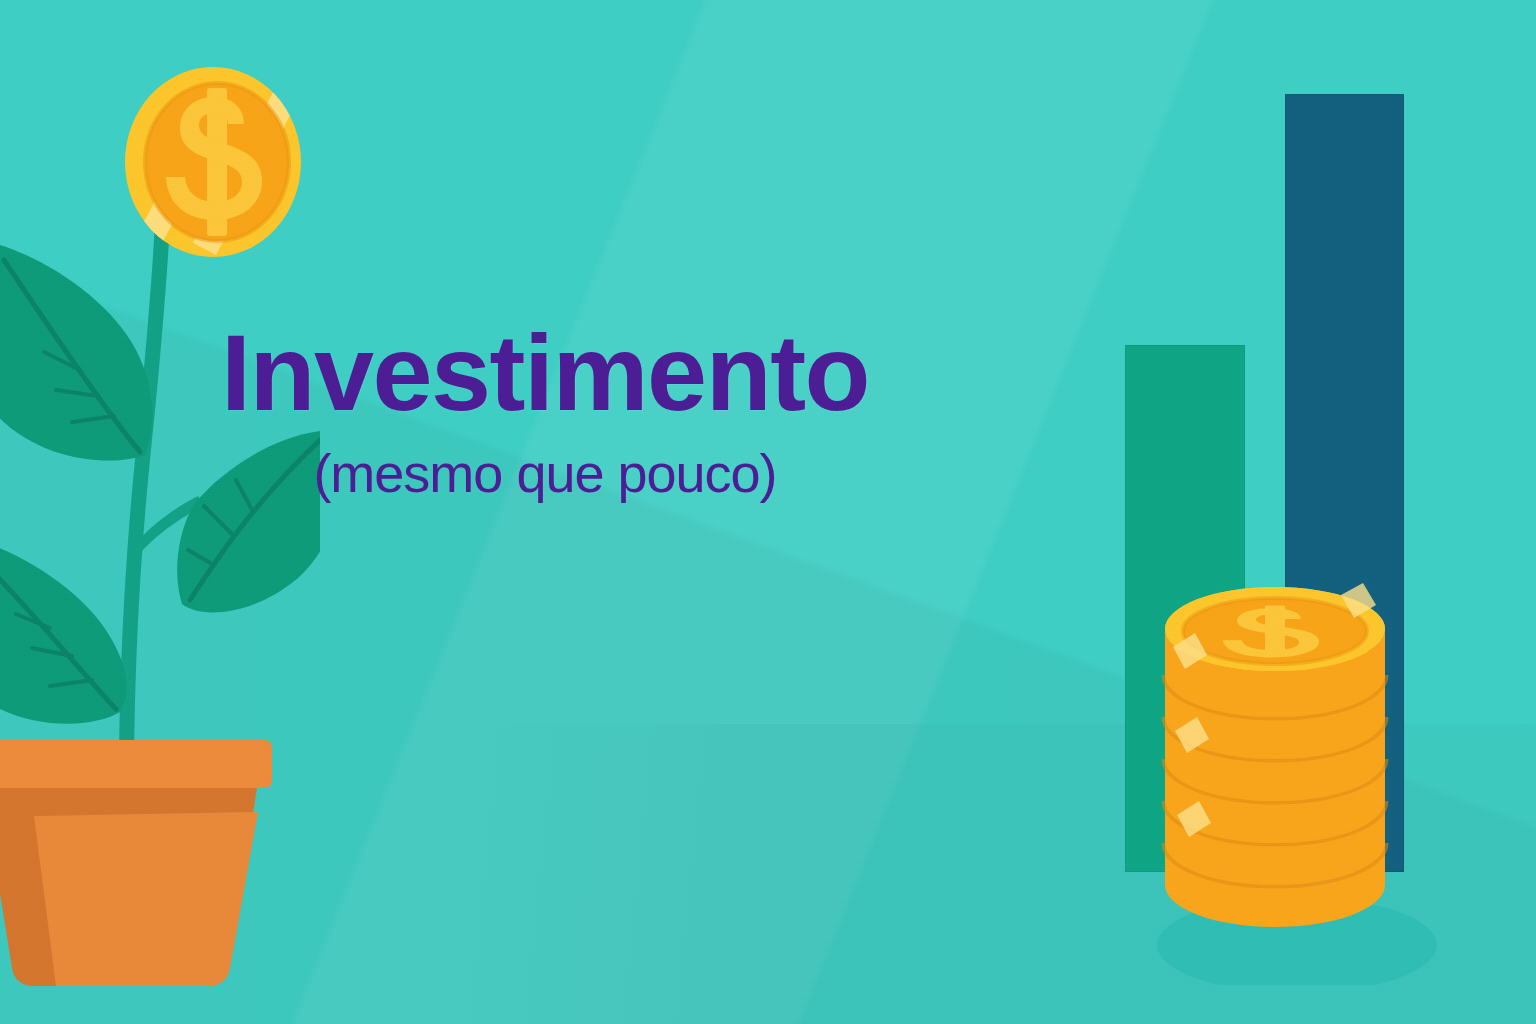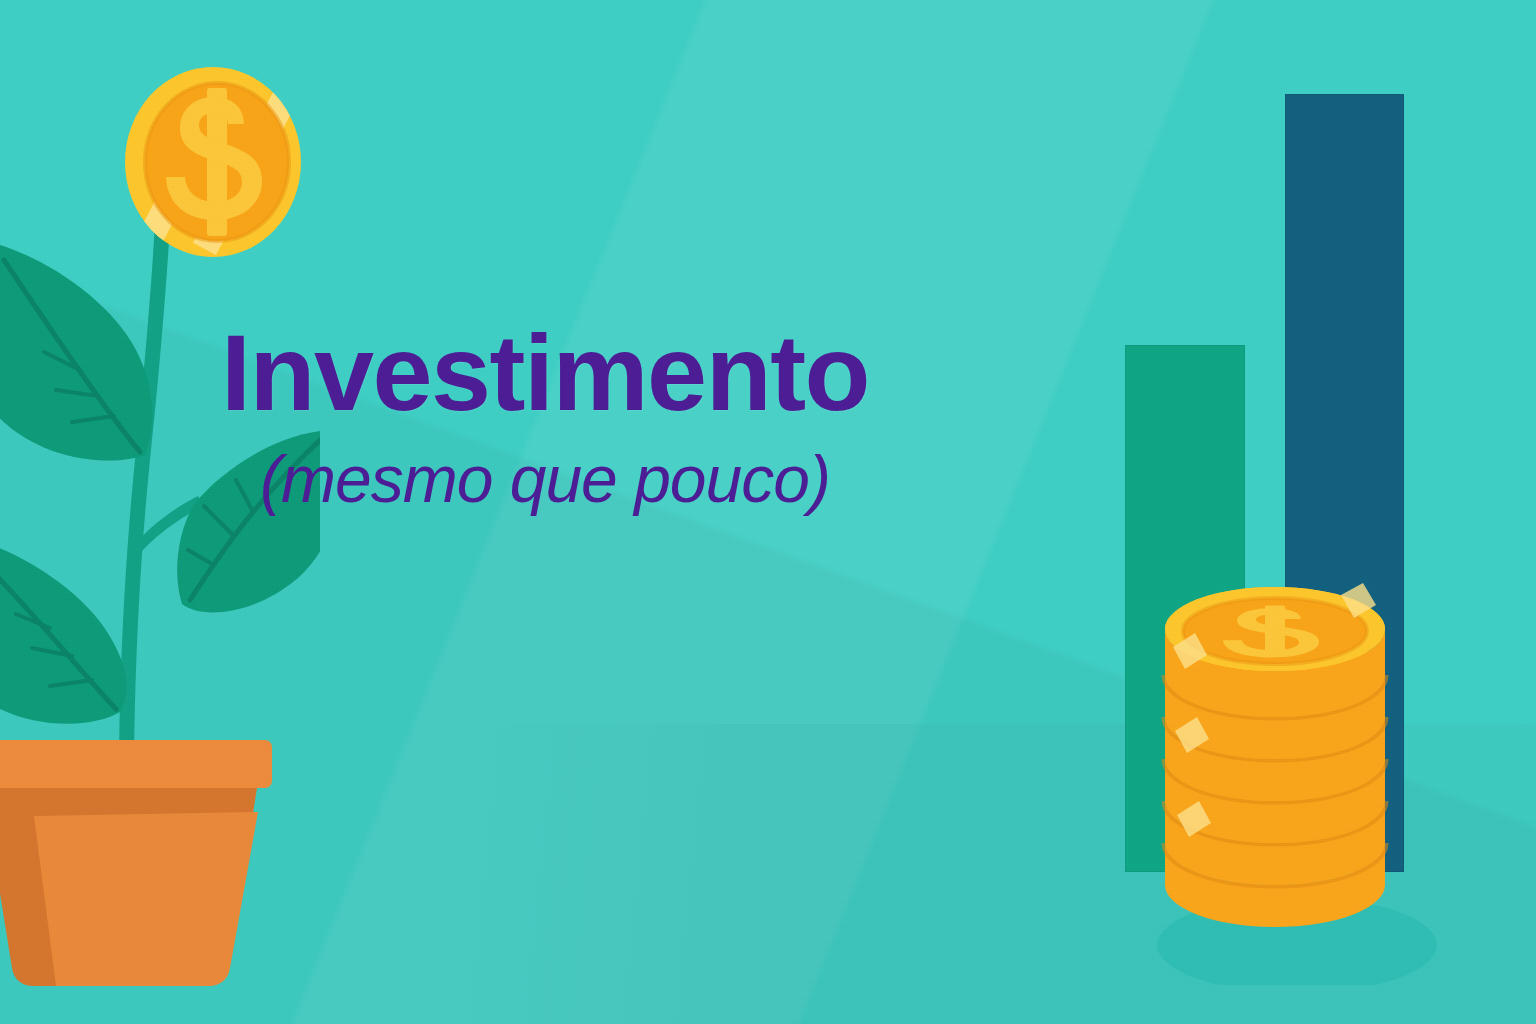--- a/index.html
+++ b/index.html
@@ -85,27 +85,26 @@
     font-size: 108px;
     font-weight: 700;
     line-height: 1.02;
     letter-spacing: -1.5px;
     margin: 0;
     white-space: nowrap;
     text-shadow: 1px 1px 0 rgba(255,255,255,0.08);
   }
   .headline-l2 { margin-top: 4px; }
   .subhead {
-    font-size: 66px;
+    font-size: 54px;
     font-weight: 400;
     line-height: 1;
     margin: 18px 0 0 0;
     letter-spacing: -1px;
     white-space: nowrap;
-    font-style: italic;
   }
 
   
   .plant { position: absolute; left: -40px; top: 200px; width: 360px; height: 620px; }
   .pot { position: absolute; left: -40px; top: 730px; width: 320px; height: 260px; }
 
   
   .coin-top { position: absolute; left: 118px; top: 62px; width: 190px; height: 200px; }
   .coin-stack { position: absolute; left: 1145px; top: 525px; width: 300px; height: 460px; }
 </style>

